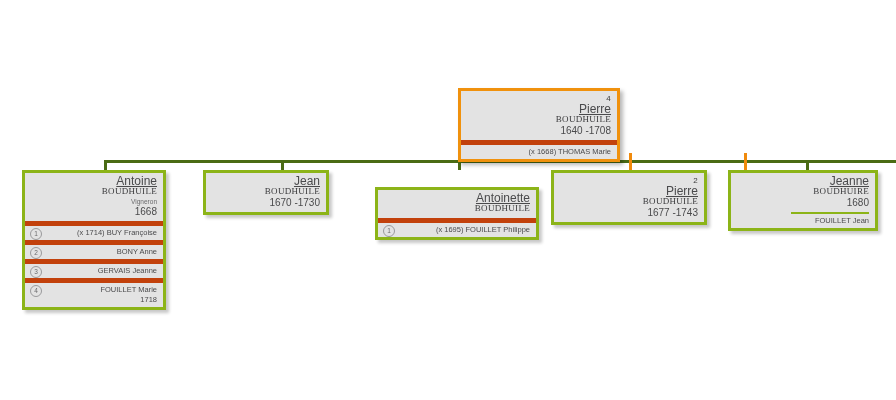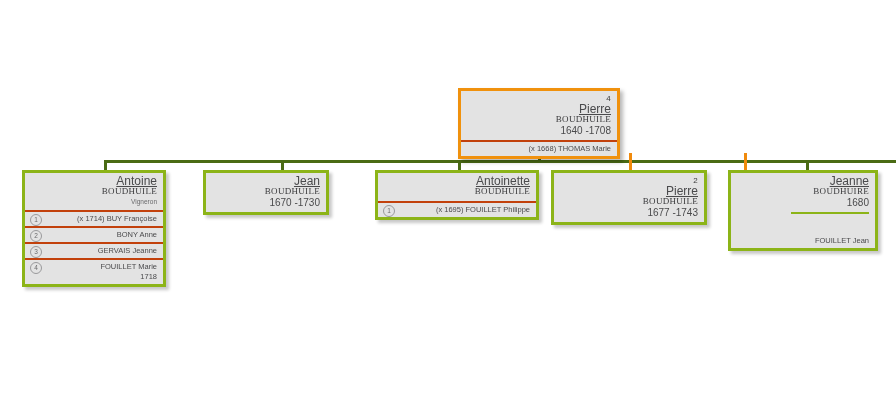--- a/index.html
+++ b/index.html
@@ -37,31 +37,31 @@
     color:#555557;
   }
   .sosa{font-size:8px;color:#3b3b3b;line-height:10px;letter-spacing:.2px;}
   .given{font-size:12px;color:#4a4a4c;line-height:10px;text-decoration:underline;}
   .surname{font-size:9px;color:#3a3a3c;line-height:11px;letter-spacing:.3px;font-family:Liberation Serif, serif;}
   .occupation{font-size:6.5px;color:#6a6a6c;line-height:9px;}
   .dates{font-size:10px;color:#4a4a4c;line-height:11px;}
 
   .union-list{margin:0;padding:0;list-style:none;}
   .union{
-    border-top:2px solid #c2410c;
+    border-top:5px solid #c2410c;
     min-height:13px;
     position:relative;
     padding:2px 6px 2px 20px;
     text-align:right;
     font-size:7.5px;
     color:#4a4a4c;
     line-height:10px;
     box-sizing:border-box;
   }
-  .union.noline{border-top:none;margin-top:20px;}
+  .union.noline{border-top:none;}
   .union-rule{
     border-top:2px solid #8cb418;
     margin:0 6px 0 42%;
     height:0;
   }
   .unum{
     position:absolute;
     left:5px;top:2px;
     width:10px;height:10px;
     border:1px solid #9a9a9c;
@@ -103,20 +103,21 @@
         <span>(x 1668) THOMAS  Marie</span>
       </li>
     </ul>
   </div>
 
   <div class="node" style="left:22px;top:170px;width:144px;">
     <div class="ident">
       <div class="given">Antoine</div>
       <div class="surname">BOUDHUILE</div>
       <div class="occupation">Vigneron</div>
+      <div class="dates">1668</div>
     </div>
     <ul class="union-list">
       <li class="union">
         <span class="unum">1</span>
         <span>(x 1714) BUY  Françoise</span>
       </li>
       <li class="union">
         <span class="unum">2</span>
         <span>BONY  Anne</span>
       </li>
@@ -133,21 +134,21 @@
   </div>
 
   <div class="node" style="left:203px;top:170px;width:126px;">
     <div class="ident">
       <div class="given">Jean</div>
       <div class="surname">BOUDHUILE</div>
       <div class="dates">1670  -1730</div>
     </div>
   </div>
 
-  <div class="node" style="left:375px;top:170px;width:164px;">
+  <div class="node" style="left:375px;top:187px;width:164px;">
     <div class="ident">
       <div class="given">Antoinette</div>
       <div class="surname">BOUDHUILE</div>
     </div>
     <ul class="union-list">
       <li class="union">
         <span class="unum">1</span>
         <span>(x 1695) FOUILLET  Philippe</span>
       </li>
     </ul>

